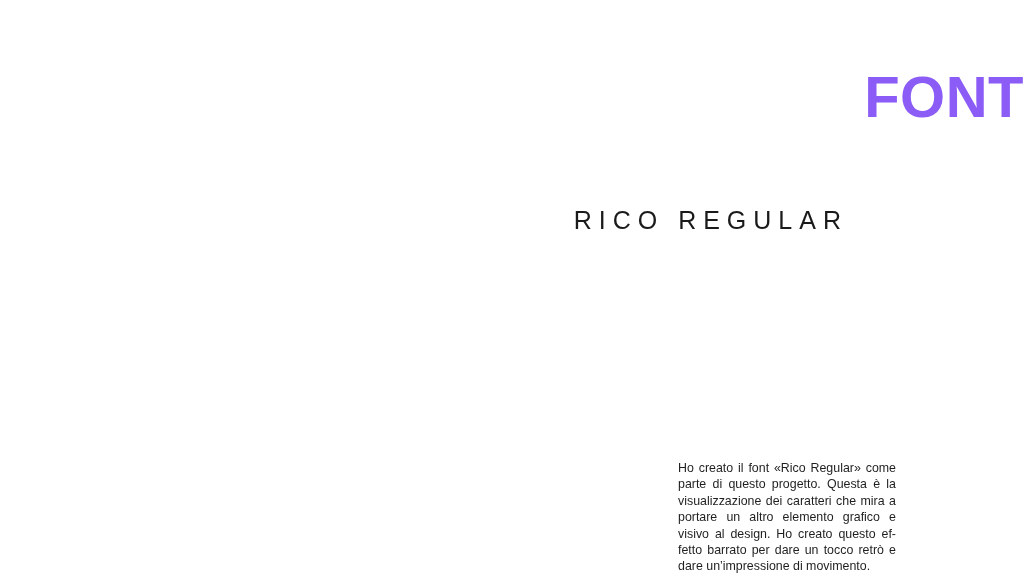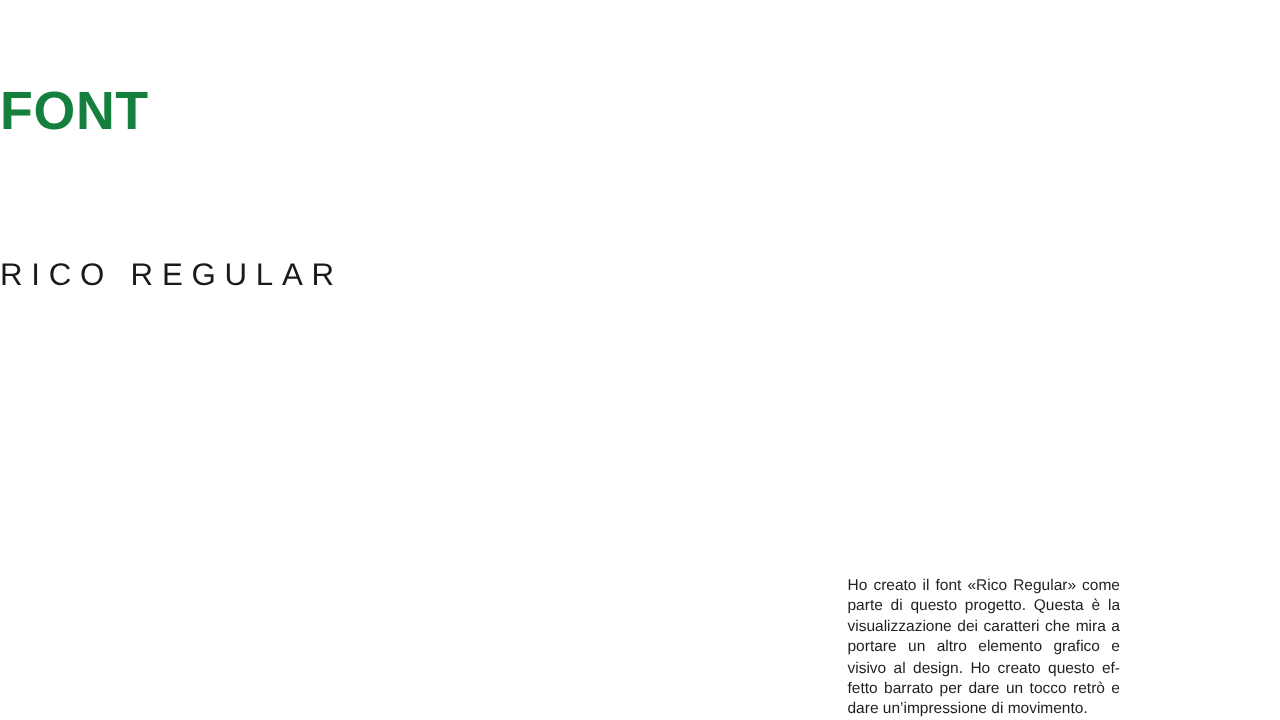--- a/index.html
+++ b/index.html
@@ -17,34 +17,34 @@
     position: relative;
     width: 1024px;
     height: 576px;
     background: #ffffff;
   }
   .title {
     position: absolute;
     left: 0;
     top: 68px;
     width: 1024px;
-    text-align: left;
+    text-align: right;
     font-family: "Liberation Sans", sans-serif;
-    font-size: 43px;
+    font-size: 58px;
     font-weight: bold;
     letter-spacing: 0.5px;
-    color: #15803d;
+    color: #8b5cf6;
     line-height: 1;
   }
   .subtitle {
     position: absolute;
     left: 0;
     top: 208px;
     width: 848px;
-    text-align: left;
+    text-align: right;
     font-family: "Liberation Sans", sans-serif;
     font-size: 25px;
     font-weight: normal;
     letter-spacing: 7px;
     color: #1a1a1a;
     line-height: 1;
   }
   .body-copy {
     position: absolute;
     left: 678px;

